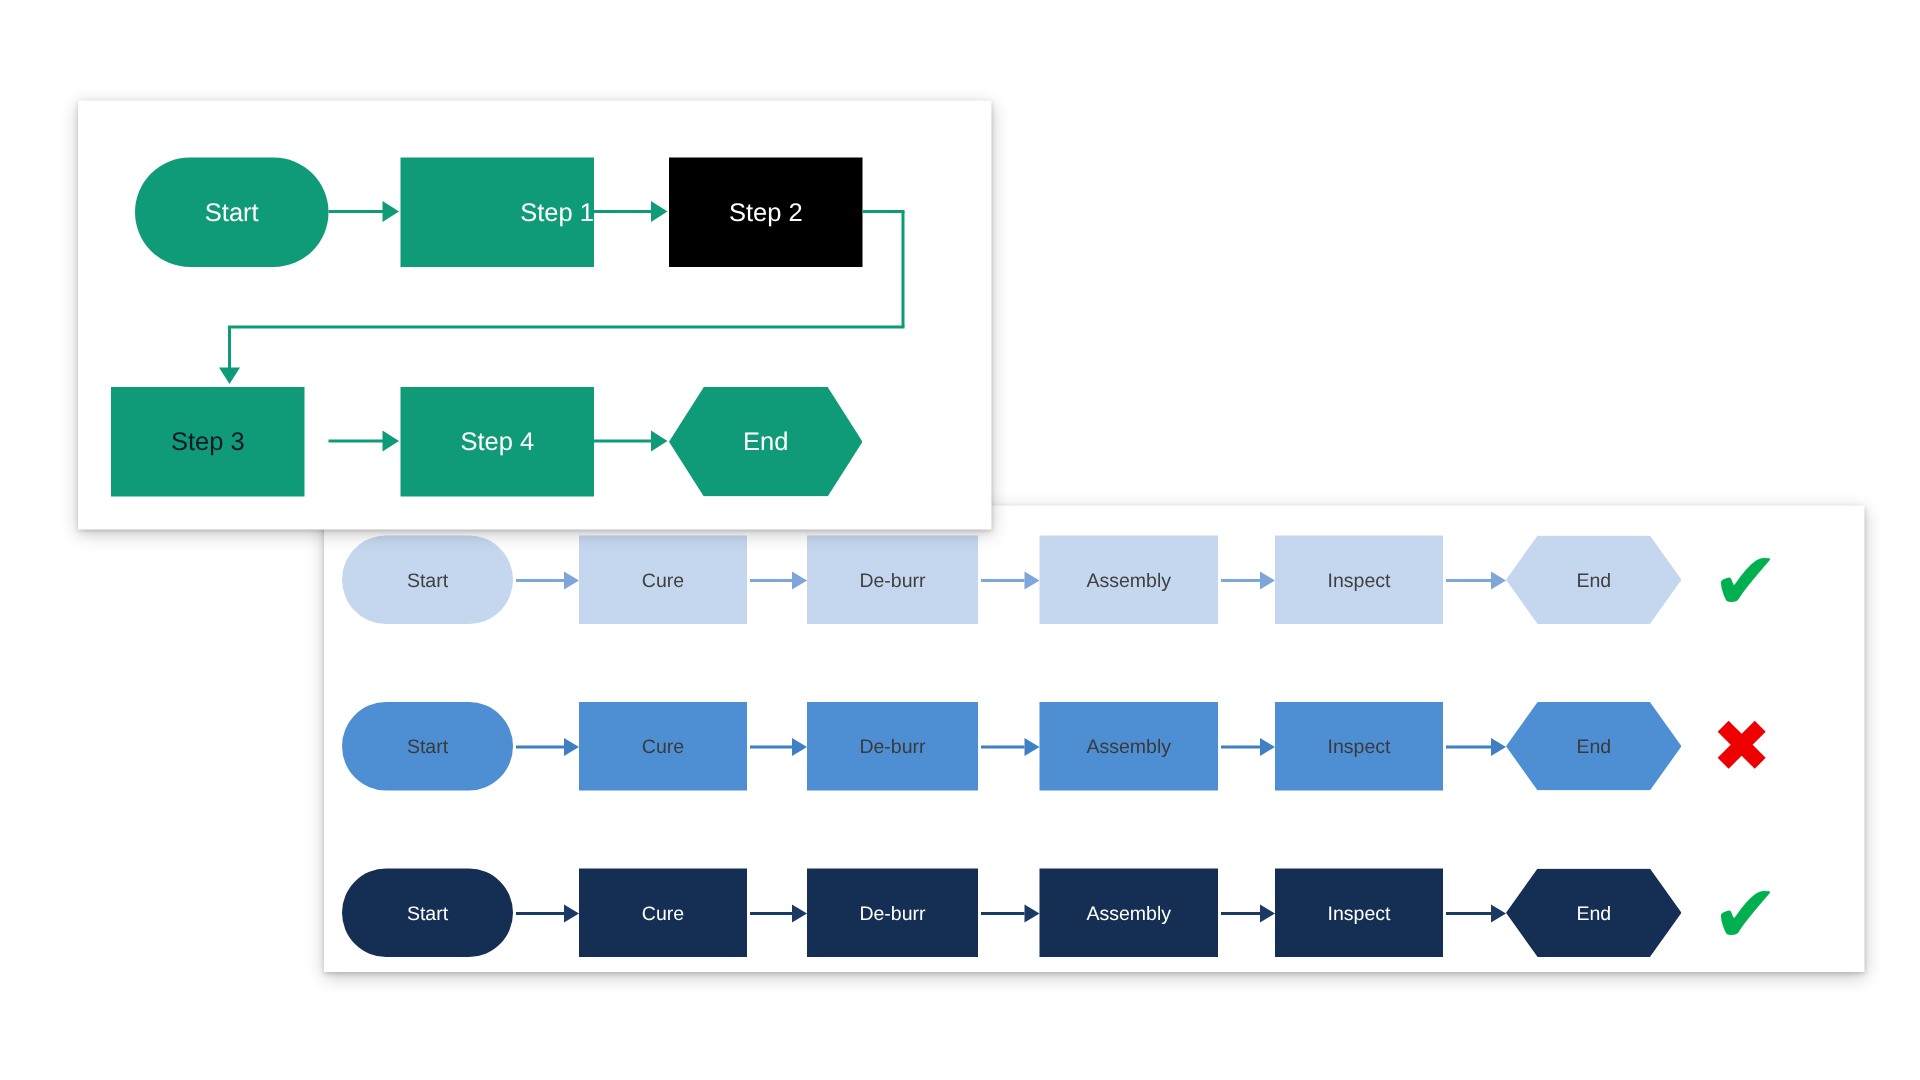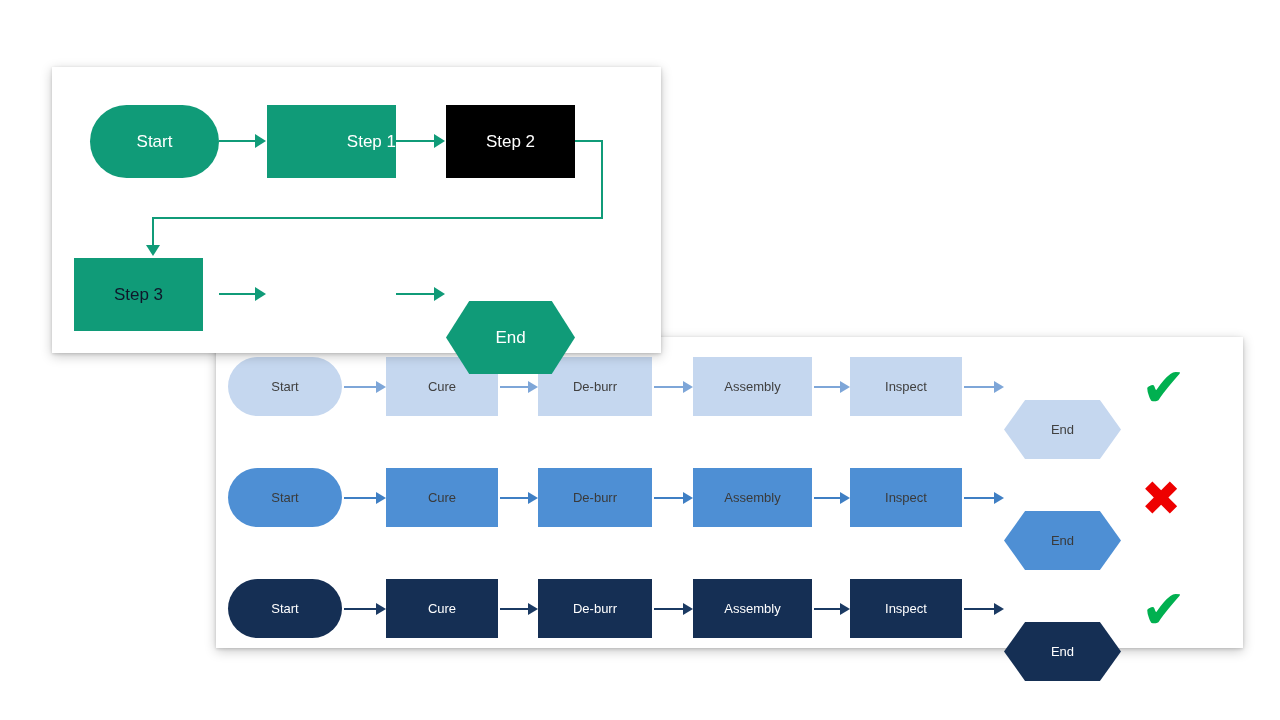--- a/index.html
+++ b/index.html
@@ -27,21 +27,20 @@
     position:absolute;
     display:flex;align-items:center;justify-content:center;
     box-sizing:border-box;
     text-align:center;
     white-space:nowrap;
   }
   .shape.rect{}
   .shape.stadium{border-radius:999px;}
   .shape.hex{
     clip-path:polygon(18% 0%,82% 0%,100% 50%,82% 100%,18% 100%,0% 50%);
-    margin-top:43px;
   }
 
   
   .g-shape{ color:#ffffff; font-size:17px; }
   .g-line{position:absolute;background:#109b78;}
   .g-arrow{
     position:absolute;width:0;height:0;
     border-top:7px solid transparent;
     border-bottom:7px solid transparent;
     border-left:11px solid #109b78;
@@ -179,20 +178,23 @@
         <span>Start</span>
       </div>
       <div class="shape g-shape rect" style="left: 215px; top: 38px; width: 129px; height: 73px; background: rgb(16, 155, 120); color: rgb(255, 255, 255); justify-content: flex-end;">
         <span>Step 1</span>
       </div>
       <div class="shape g-shape rect" style="left: 394px; top: 38px; width: 129px; height: 73px; background: #000000; color: rgb(255, 255, 255);">
         <span>Step 2</span>
       </div>
       <div class="shape g-shape rect" style="left: 22px; top: 191px; width: 129px; height: 73px; background: rgb(16, 155, 120); color: #0f172a;">
         <span>Step 3</span>
+      </div>
+      <div class="shape g-shape rect" style="left: 215px; top: 191px; width: 129px; height: 73px; background: rgb(16, 155, 120); color: rgb(255, 255, 255);">
+        <span>Step 4</span>
       </div>
       <div class="shape g-shape hex" style="left: 394px; top: 191px; width: 129px; height: 73px; background: rgb(16, 155, 120); color: rgb(255, 255, 255);">
         <span>End</span>
       </div>
       <div class="g-line" style="left: 167px; top: 73px; width: 37px; height: 2px; background: rgb(16, 155, 120);"></div>
       <div class="g-arrow" style="left: 203px; top: 67px; border-left-color: rgb(16, 155, 120);"></div>
       <div class="g-line" style="left: 344px; top: 73px; width: 39px; height: 2px; background: rgb(16, 155, 120);"></div>
       <div class="g-arrow" style="left: 382px; top: 67px; border-left-color: rgb(16, 155, 120);"></div>
       <div class="g-line" style="left: 523px; top: 73px; width: 28px; height: 2px; background: rgb(16, 155, 120);"></div>
       <div class="g-line" style="left: 549px; top: 74px; width: 2px; height: 77px; background: rgb(16, 155, 120);"></div>

